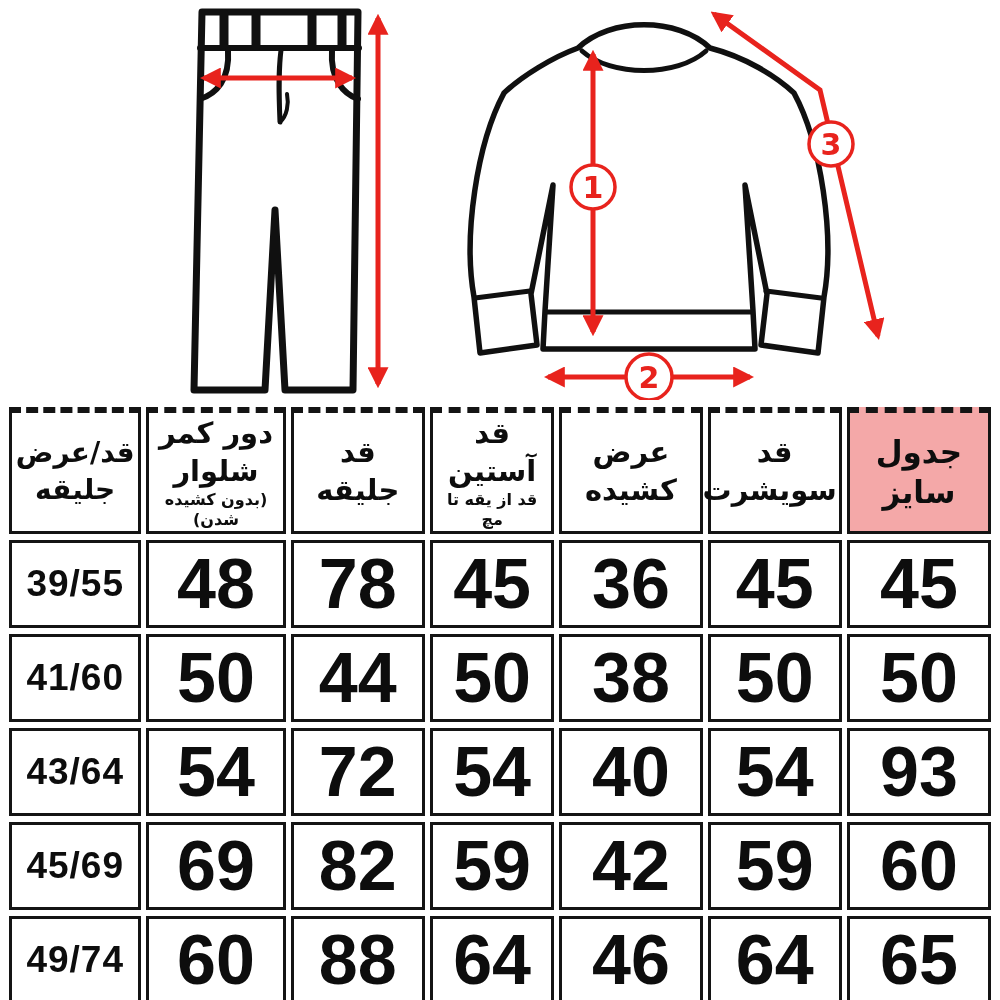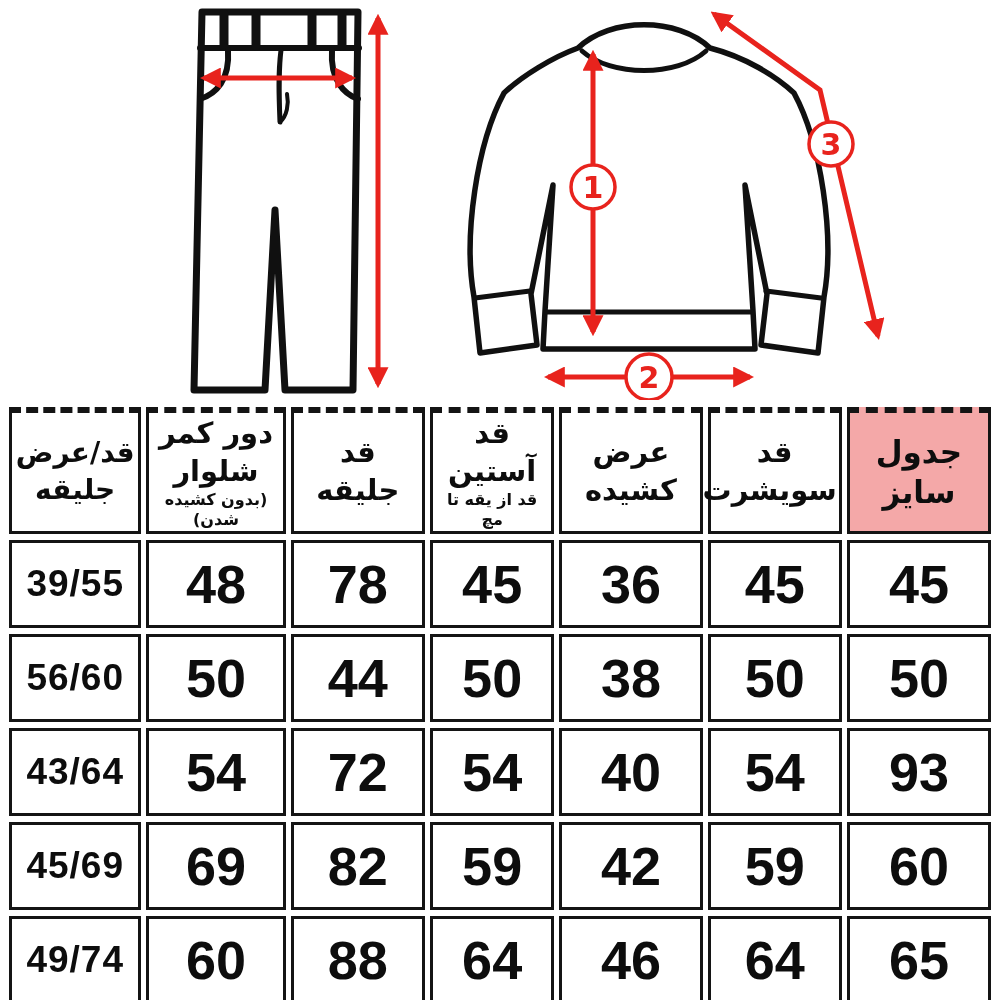--- a/index.html
+++ b/index.html
@@ -19,21 +19,21 @@
              font-family:"DejaVu Sans",sans-serif; }
 
   table.size-table { table-layout:fixed; width:992px; margin:0 4px;
                      border-collapse:separate; border-spacing:5px 6px; direction:rtl; }
   th,td { border:3px solid var(--line,#141414); text-align:center; vertical-align:middle; background:#fff; }
   th { border-top:6px dashed var(--line,#141414); height:96px; padding:2px; }
   th.pink { background:var(--pink,#f4a8a8); }
   .h-main { font-size:29px; font-weight:bold; line-height:1.3; color:#0d0d0d; }
   .h-sub  { font-size:16px; font-weight:bold; line-height:1.2; color:#0d0d0d; }
   td { height:88px; font-weight:bold; color:#0d0d0d;
-       font-family:"Liberation Sans","DejaVu Sans",sans-serif; font-size:54px; }
+       font-family:"Liberation Sans","DejaVu Sans",sans-serif; font-size:70px; }
   td.vest { font-size:37px; letter-spacing:1px; }
 
   col.c-size{width:14.6%} col.c-slen{width:13.6%} col.c-swid{width:14.5%}
   col.c-slv{width:12.6%} col.c-plen{width:13.6%} col.c-waist{width:14.1%} col.c-vest{width:13.4%}
 </style>
 </head>
 <body>
 
 <div class="page">
 
@@ -140,21 +140,21 @@
         <td>48</td>
         <td class="vest">39/55</td>
       </tr>
       <tr>
         <td>50</td>
         <td>50</td>
         <td>38</td>
         <td>50</td>
         <td>44</td>
         <td>50</td>
-        <td class="vest">56/60</td>
+        <td class="vest">41/60</td>
       </tr>
       <tr>
         <td>93</td>
         <td>54</td>
         <td>40</td>
         <td>54</td>
         <td>72</td>
         <td>54</td>
         <td class="vest">43/64</td>
       </tr>

